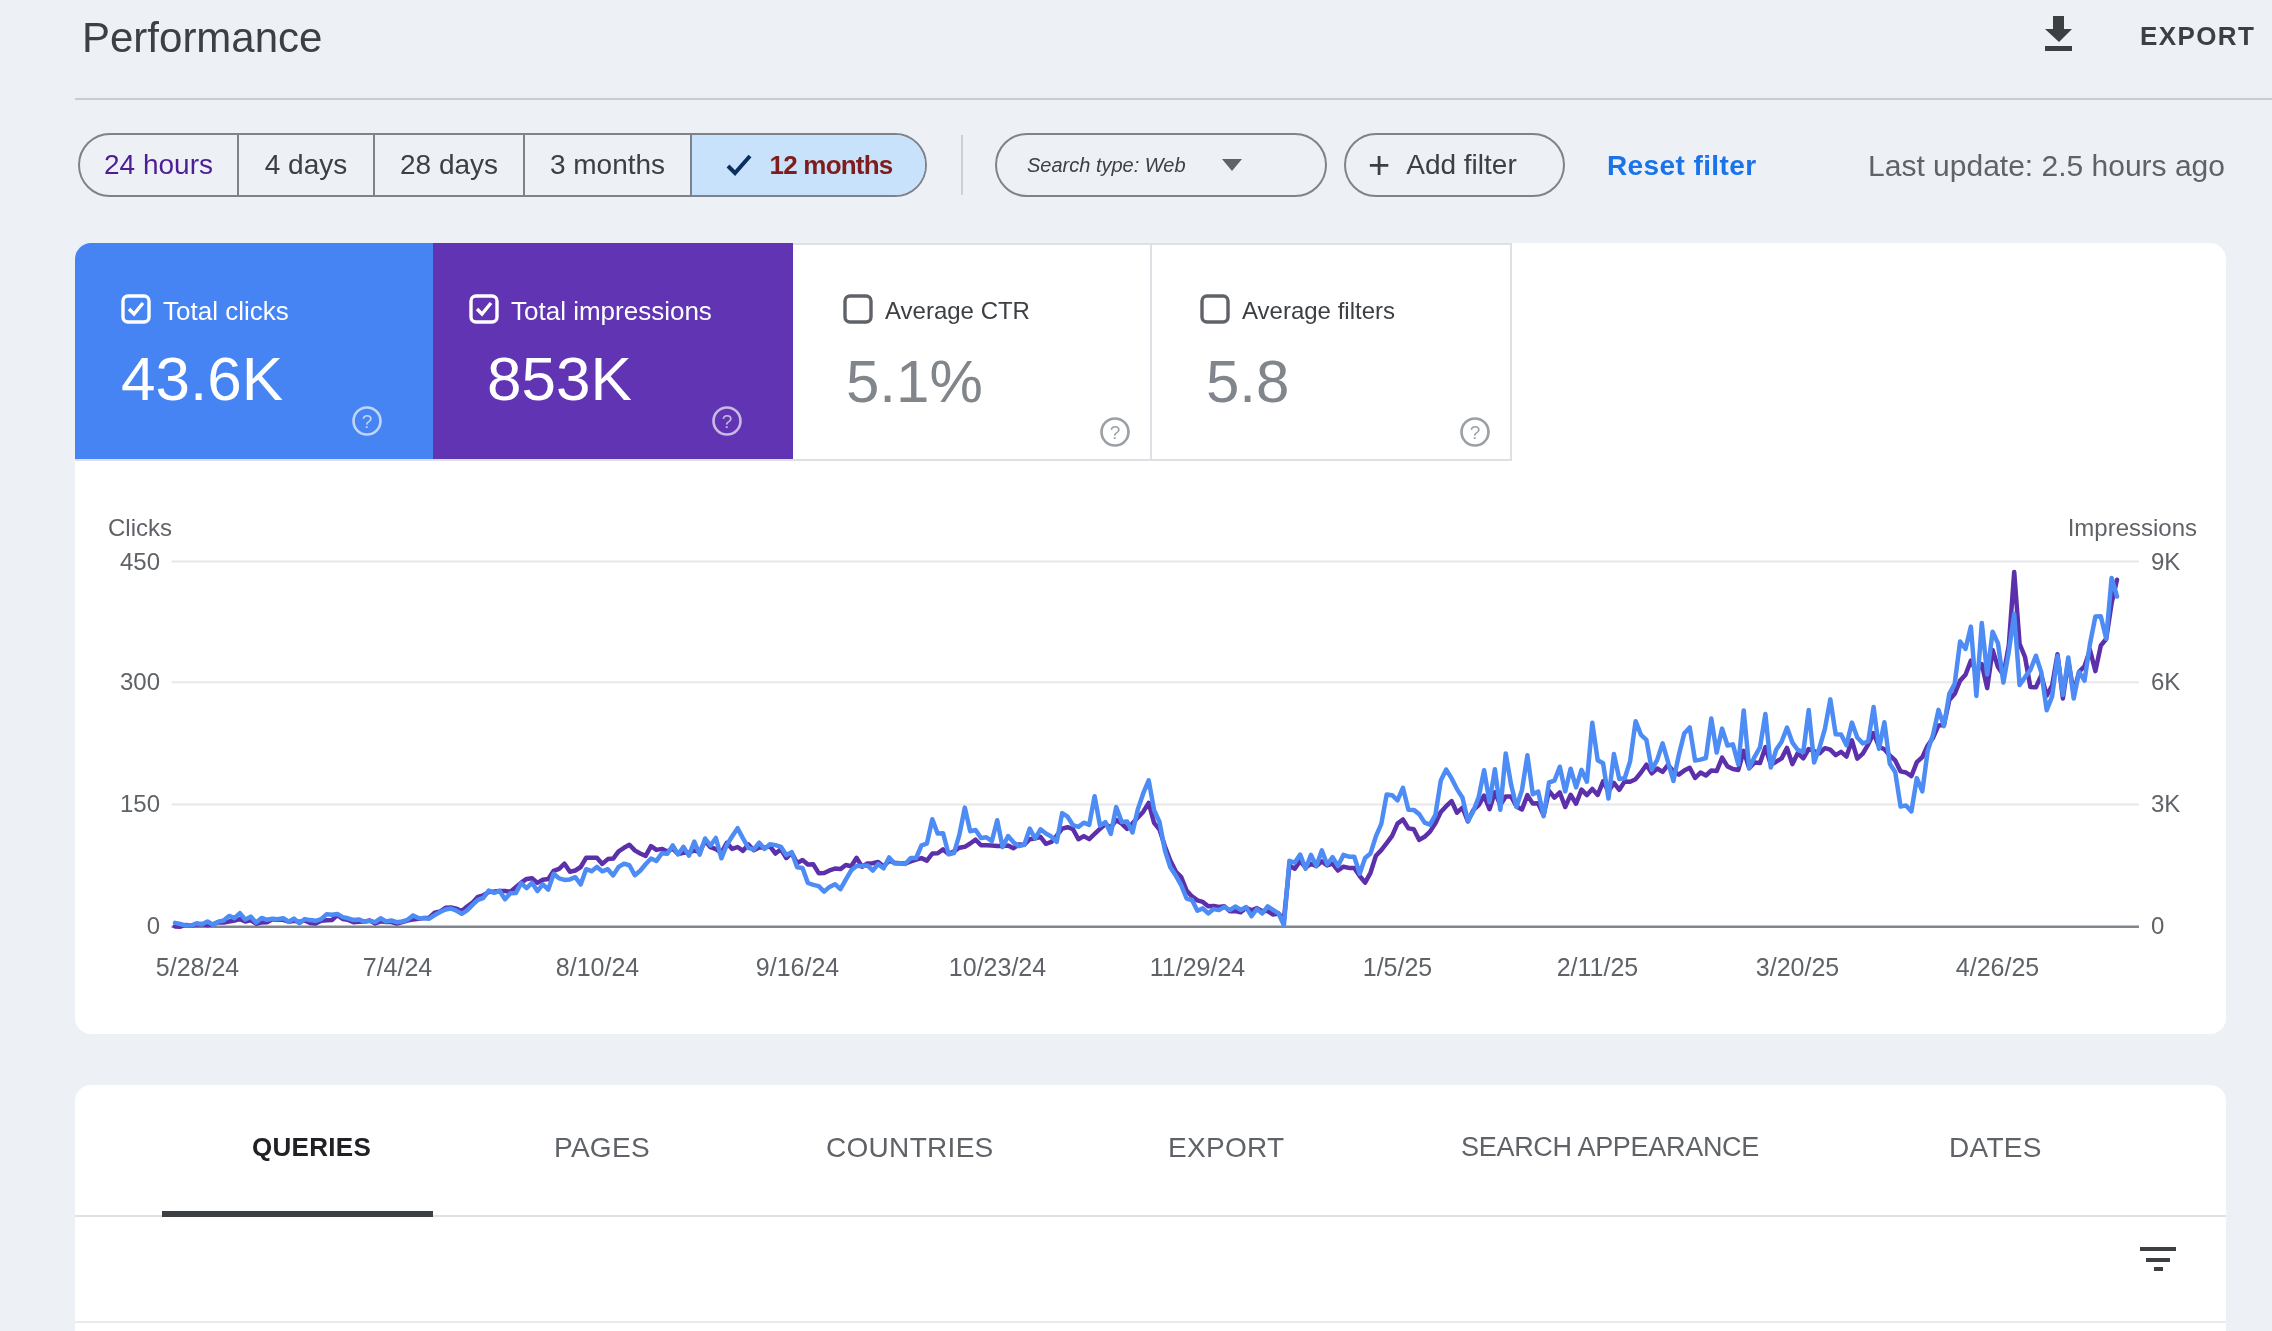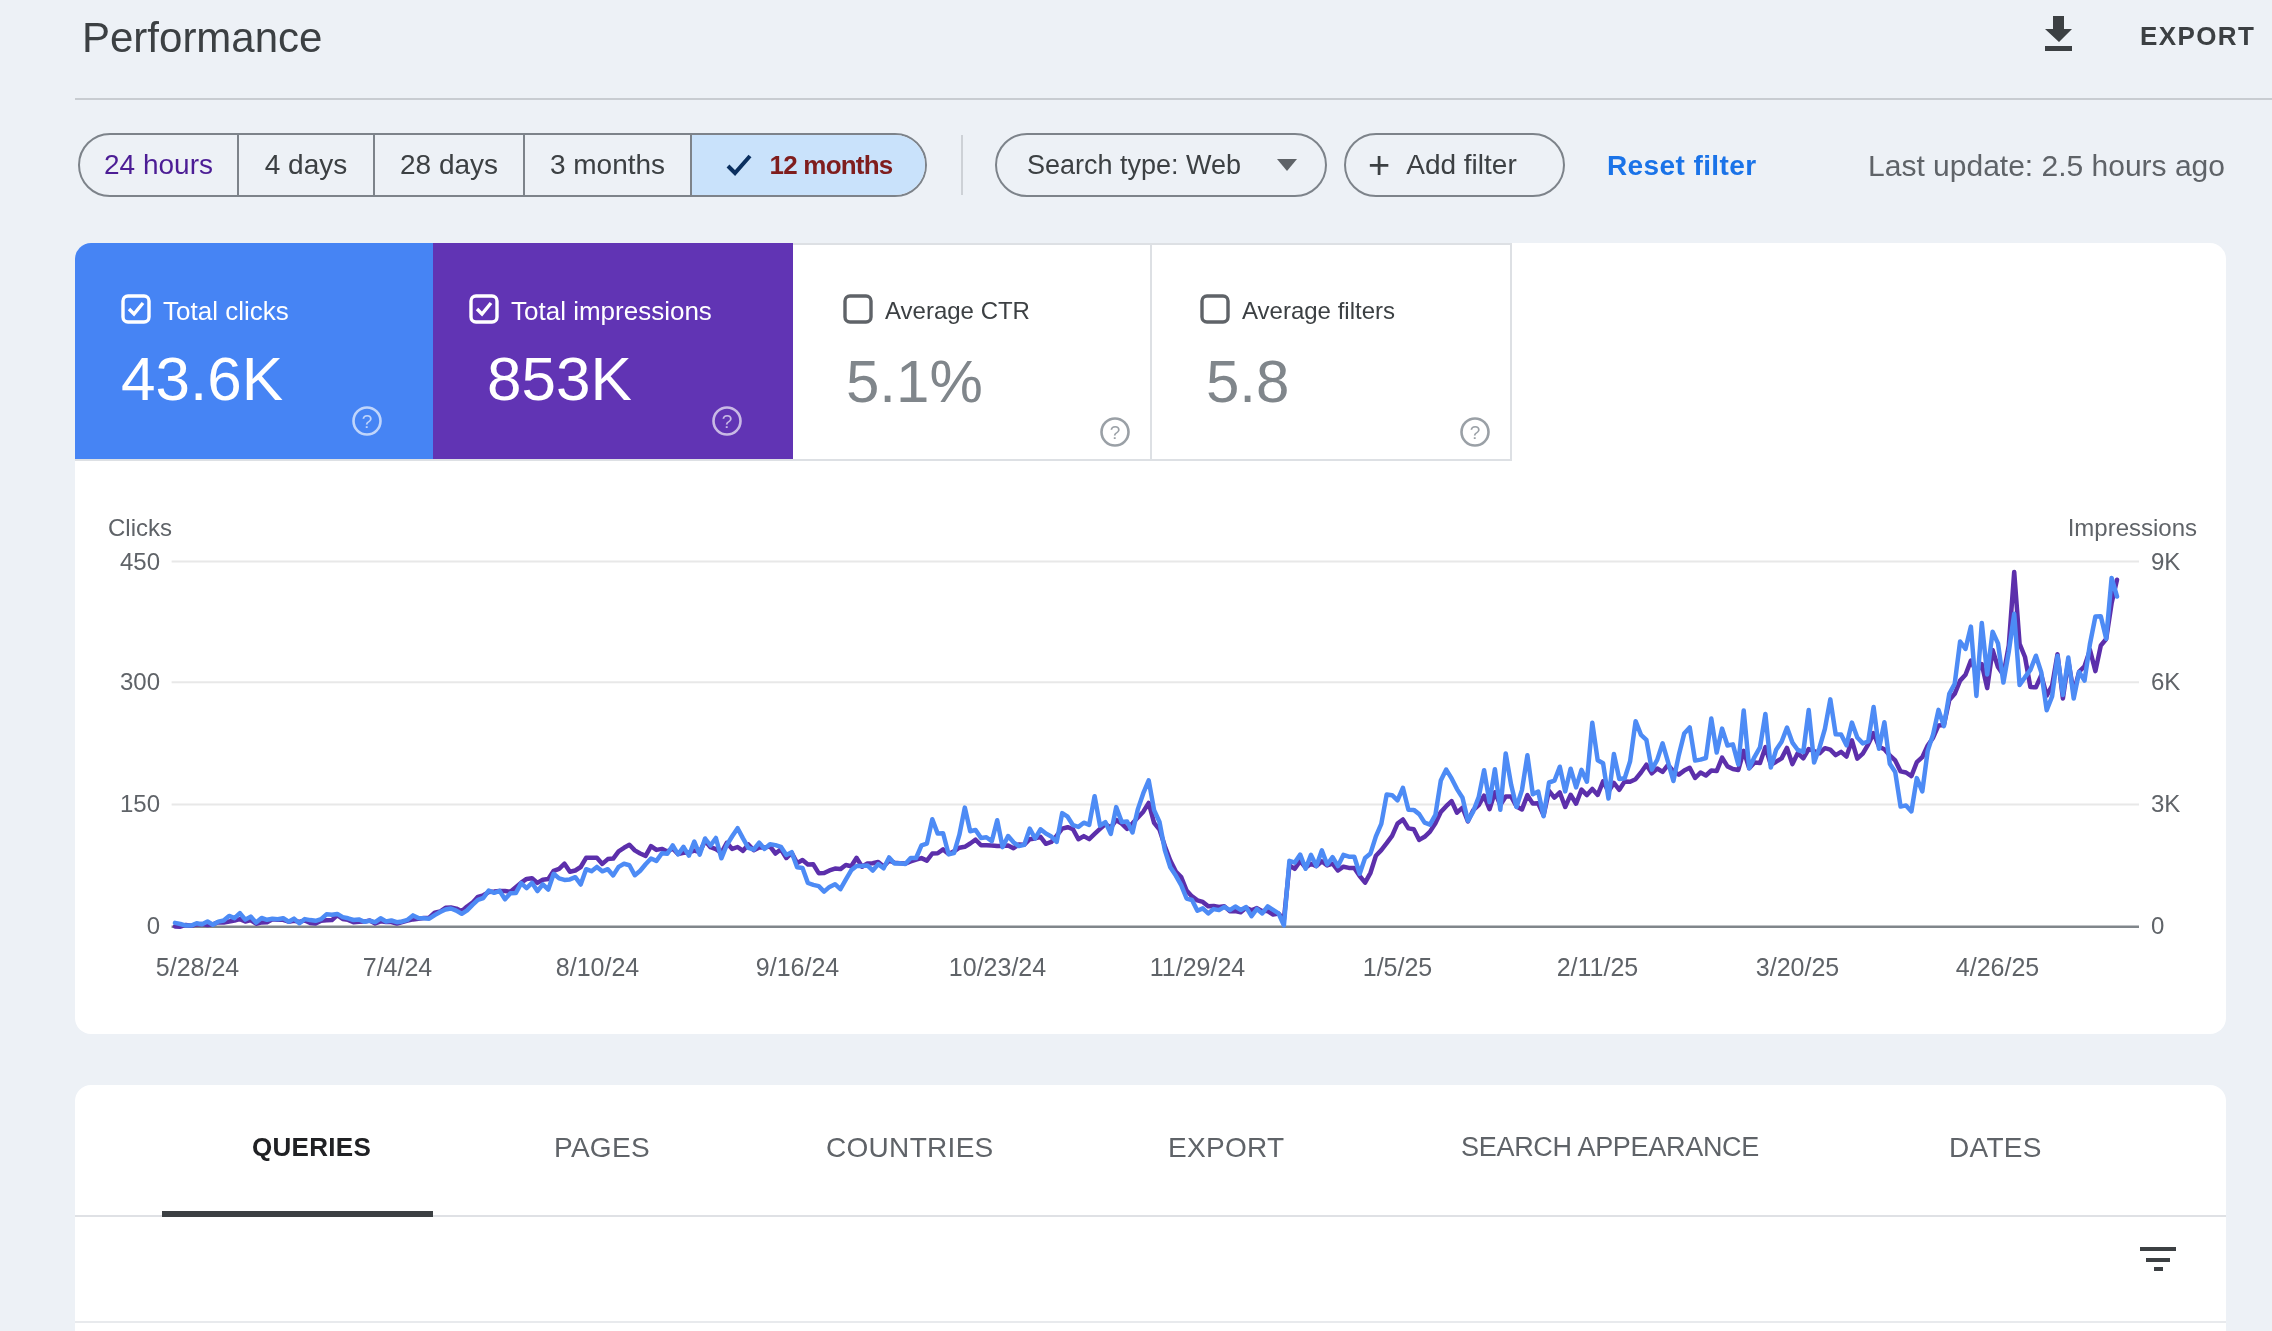--- a/index.html
+++ b/index.html
@@ -20,21 +20,21 @@
   <div style="width:136px;border-right:2px solid #7d838a;display:flex;align-items:center;justify-content:center;font-size:28px;color:#3c4043;">4 days</div>
   <div style="width:150px;border-right:2px solid #7d838a;display:flex;align-items:center;justify-content:center;font-size:28px;color:#3c4043;">28 days</div>
   <div style="width:167px;border-right:2px solid #7d838a;display:flex;align-items:center;justify-content:center;font-size:28px;color:#3c4043;">3 months</div>
   <div style="width:233px;background:#c9e2fb;display:flex;align-items:center;justify-content:center;font-size:26px;font-weight:700;letter-spacing:-0.8px;color:#7f1d1d;">
     <svg width="28" height="28" viewBox="0 0 28 28" style="margin-right:17px;">
         <polyline points="3,15 10,22 25,5" fill="none" stroke="#0b3060" stroke-width="4"></polyline>
       </svg>12 months</div>
 </div>
 <div class="abs" style="left:961px;top:135px;width:2px;height:60px;background:#cdd1d6;"></div>
 
-<div class="abs" style="left:995px;top:133px;width:332px;height:64px;border:2px solid #7d838a;border-radius:32px;display:flex;align-items:center;font-size:27px;color:#3c4043;">
+<div class="abs" style="left:995px;top:133px;width:332px;height:64px;border:2px solid #7d838a;border-radius:32px;display:flex;align-items:center;font-size:20px;color:#3c4043;font-style:italic;">
   <span style="margin-left:30px;">Search type: Web</span>
   <span style="margin-left:36px;width:0;height:0;border-left:10px solid transparent;border-right:10px solid transparent;border-top:12px solid #5f6368;"></span>
 </div>
 <div class="abs" style="left:1344px;top:133px;width:221px;height:64px;border:2px solid #7d838a;border-radius:32px;display:flex;align-items:center;font-size:28px;color:#3c4043;">
   <span style="margin-left:22px;font-size:38px;font-weight:400;color:#3c4043;line-height:28px;">+</span>
   <span style="margin-left:16px;">Add filter</span>
 </div>
 <div class="abs" style="left:1607px;top:150px;font-size:28px;font-weight:700;letter-spacing:0.4px;color:#1a73e8;">Reset filter</div>
 <div class="abs" style="right:47px;top:149px;font-size:30px;color:#5f6368;">Last update: 2.5 hours ago</div>
 

